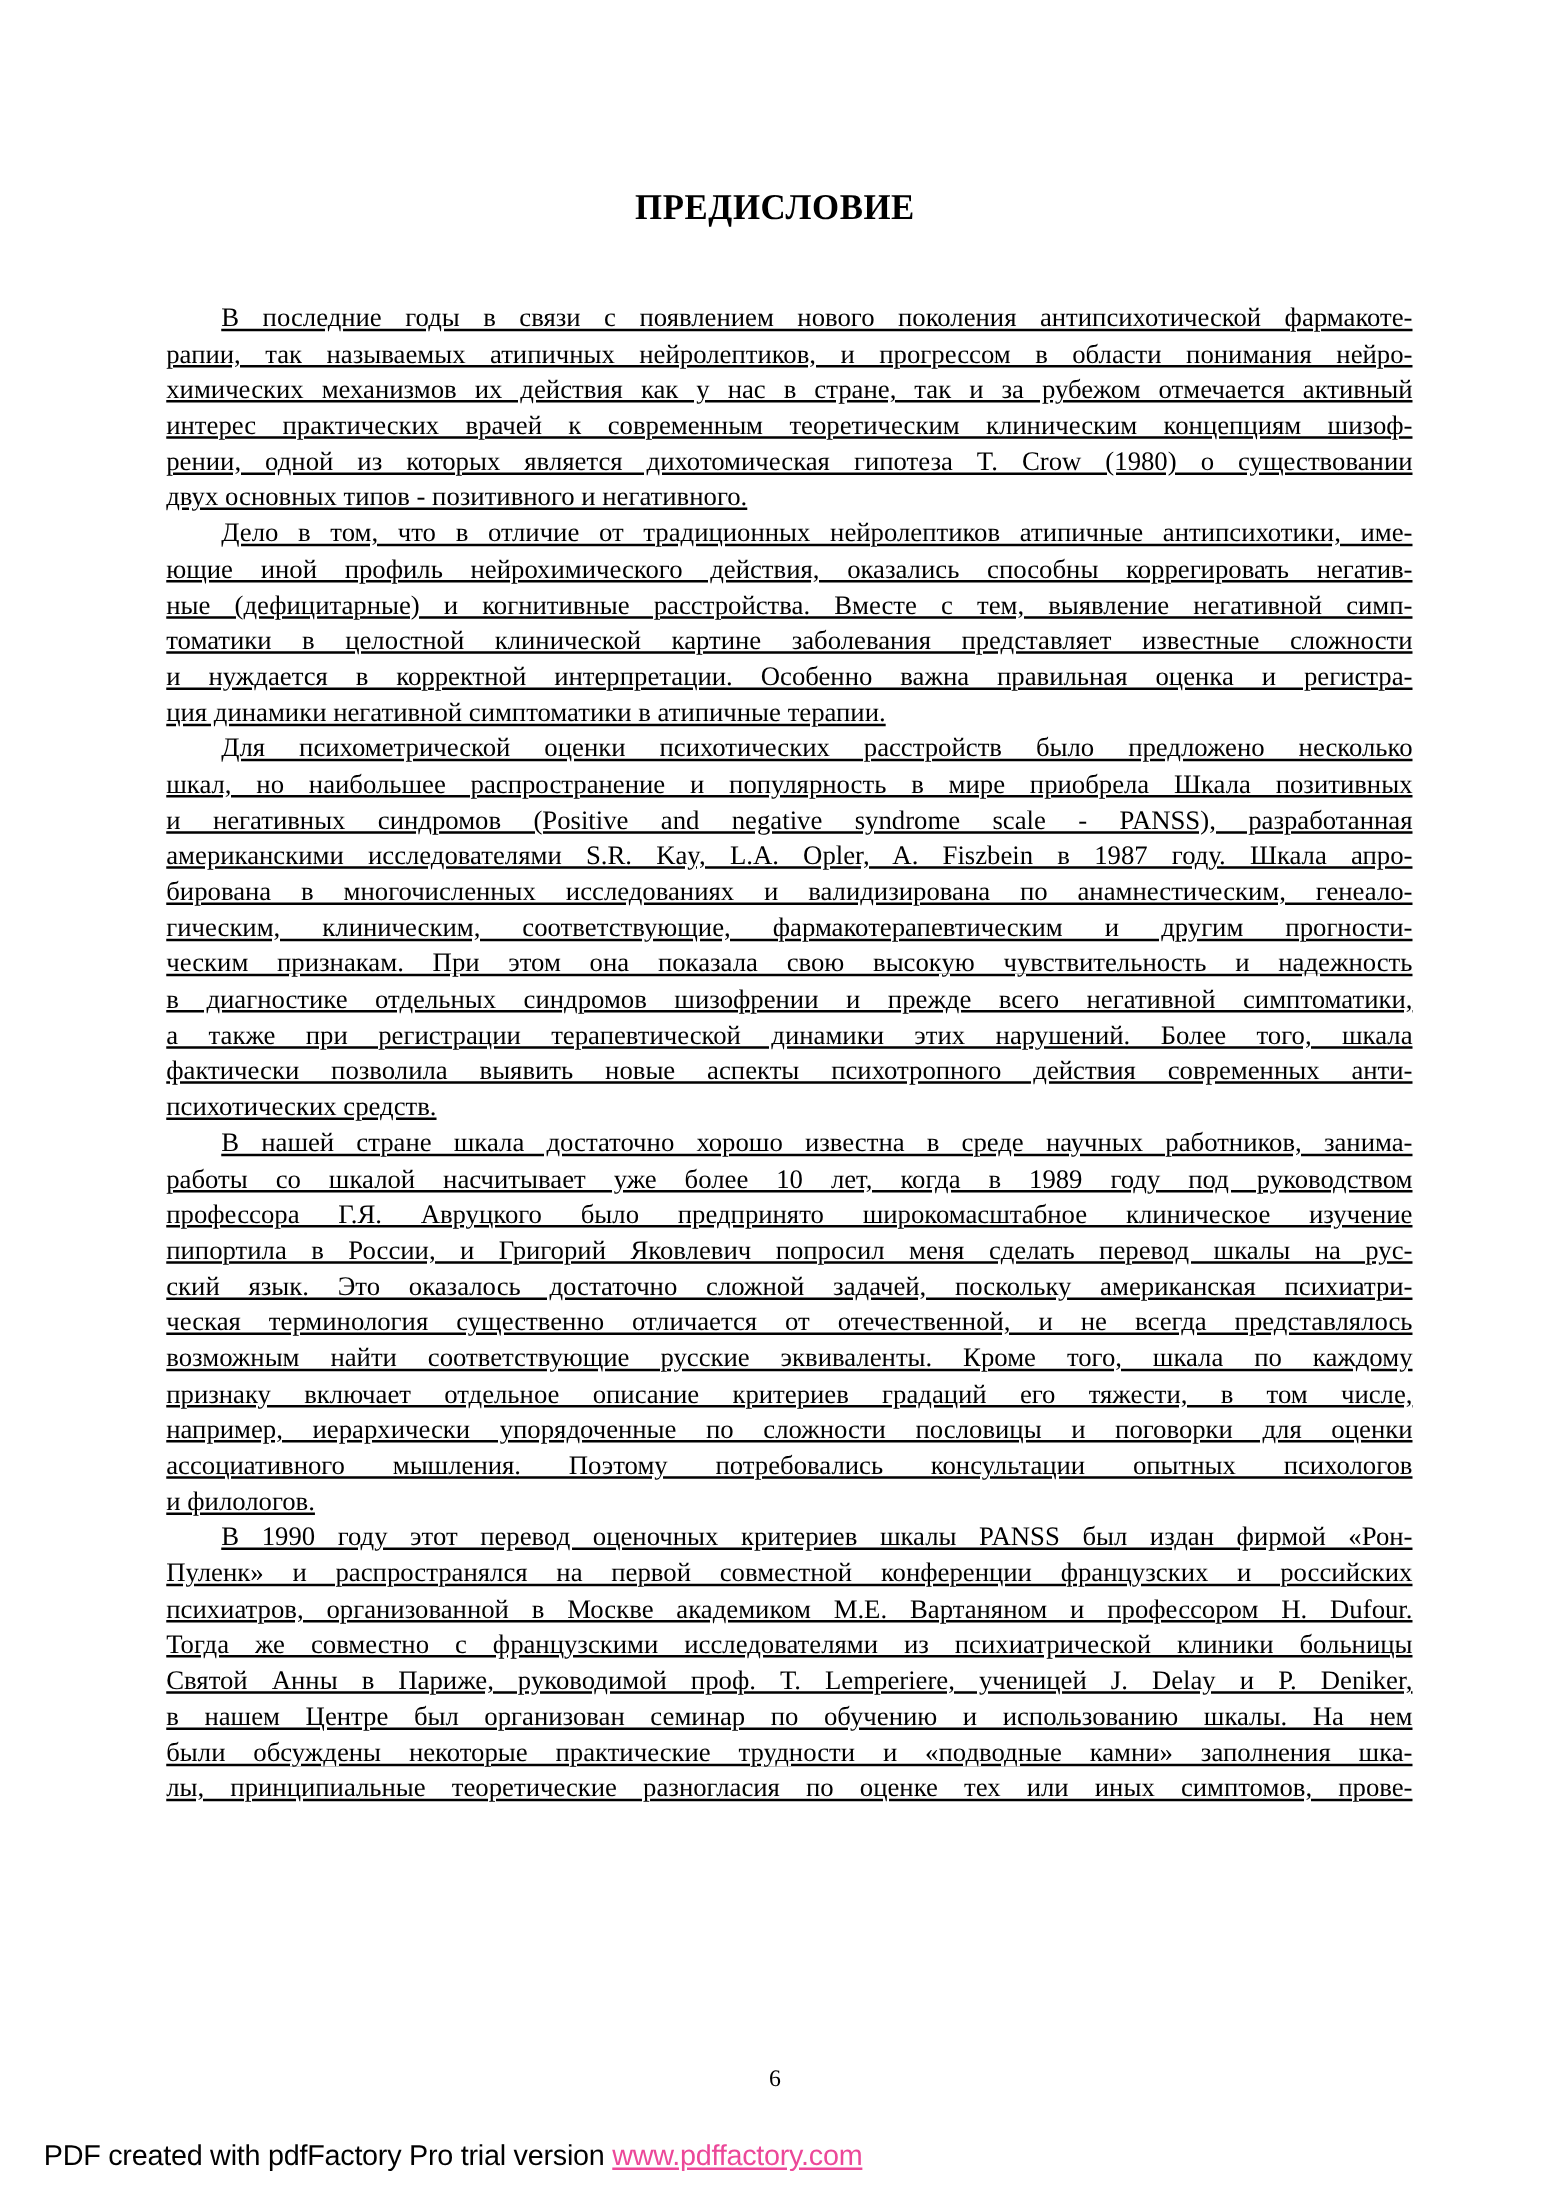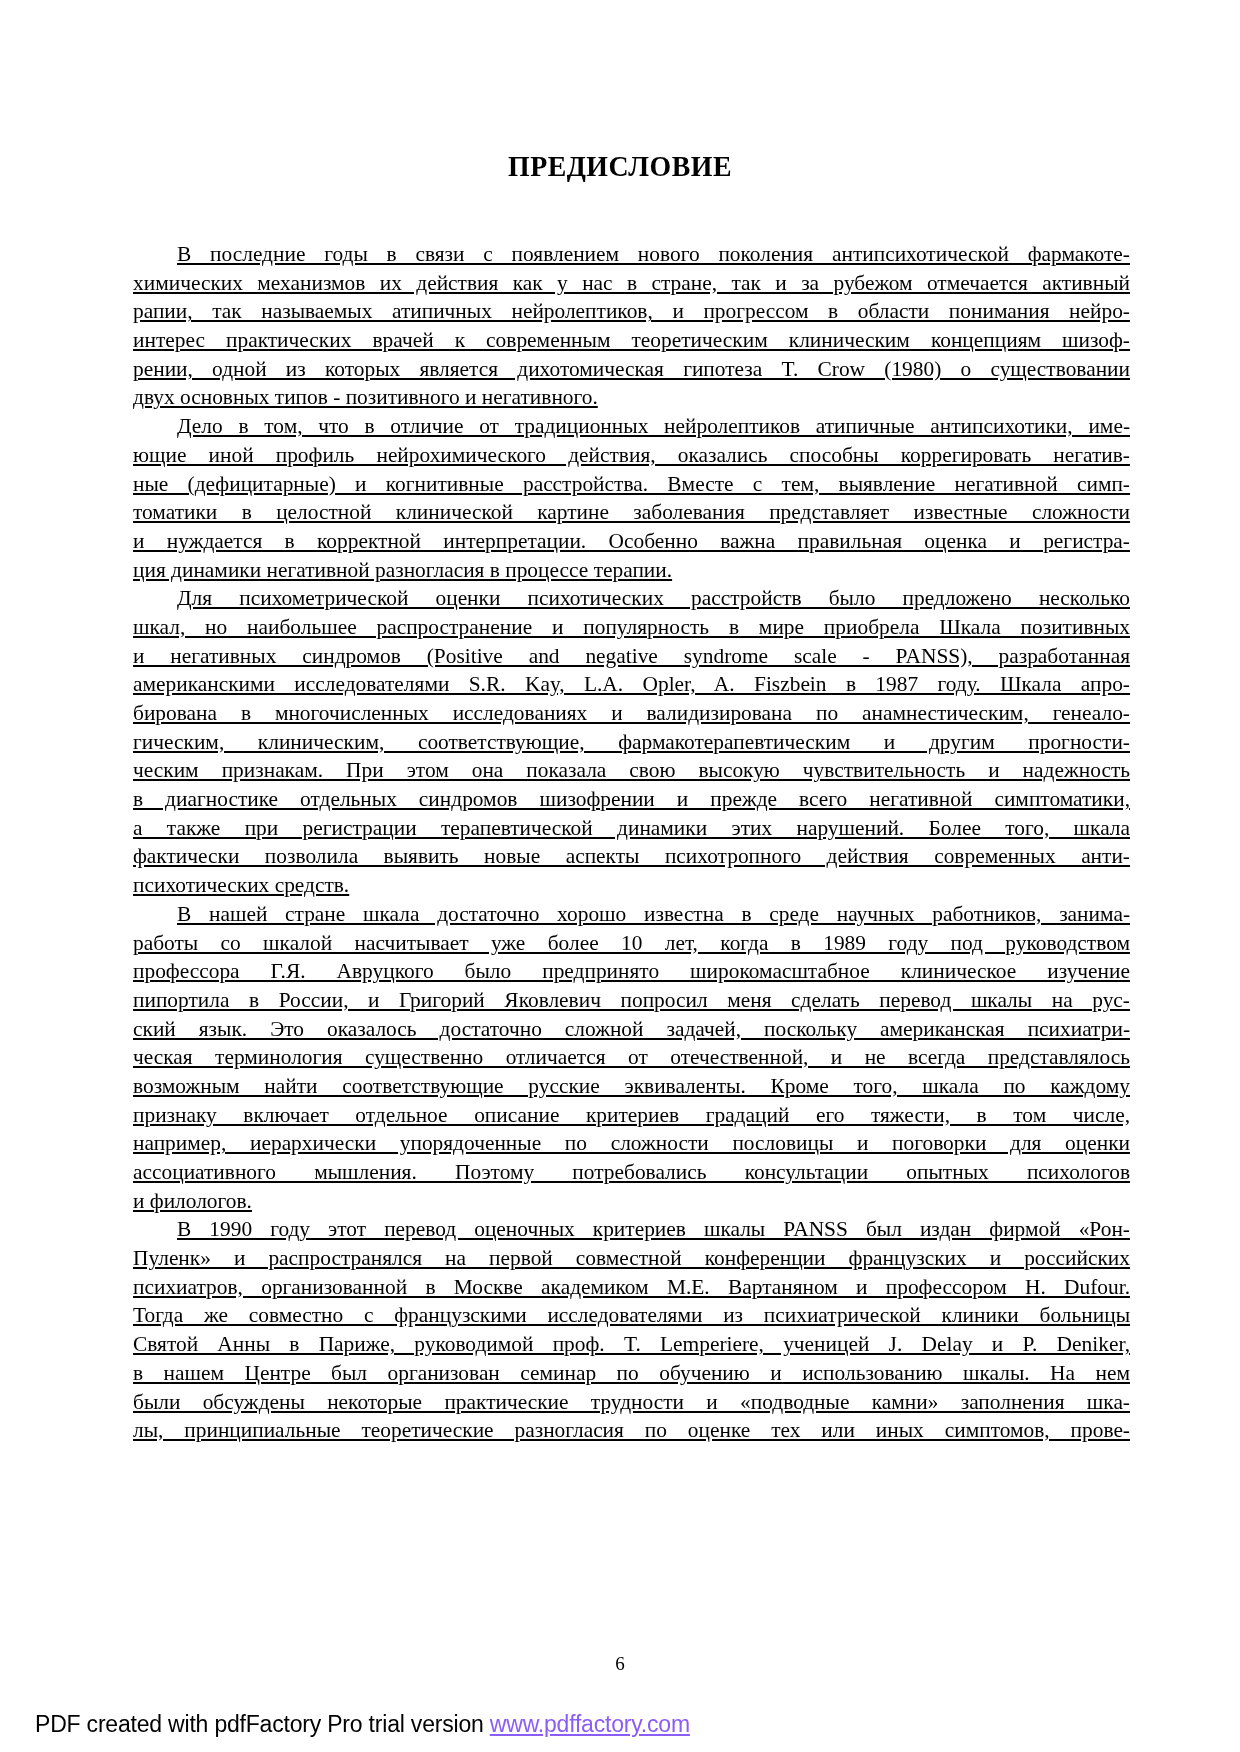--- a/index.html
+++ b/index.html
@@ -65,48 +65,48 @@
       position: absolute;
       left: 35px;
       top: 1711px;
       font-family: "Liberation Sans", sans-serif;
       font-size: 23px;
       color: #000;
       white-space: nowrap;
       letter-spacing: -0.2px;
     }
     .footer a {
-      color: #8b5cf6;
+      color: #ec4899;
       text-decoration: underline;
     }
   </style>
 </head>
 <body>
 
 <div class="page">
   <div class="title">ПРЕДИСЛОВИЕ</div>
 
   <div class="body-text">
 
     <div>
       <span class="line indent">В последние годы в связи с появлением нового поколения антипсихотической фармакоте-</span>
+      <span class="line">рапии, так называемых атипичных нейролептиков, и прогрессом в области понимания нейро-</span>
       <span class="line">химических механизмов их действия как у нас в стране, так и за рубежом отмечается активный</span>
-      <span class="line">рапии, так называемых атипичных нейролептиков, и прогрессом в области понимания нейро-</span>
       <span class="line">интерес практических врачей к современным теоретическим клиническим концепциям шизоф-</span>
       <span class="line">рении, одной из которых является дихотомическая гипотеза T. Crow (1980) о существовании</span>
       <span class="line last">двух основных типов - позитивного и негативного.</span>
     </div>
 
     <div>
       <span class="line indent">Дело в том, что в отличие от традиционных нейролептиков атипичные антипсихотики, име-</span>
       <span class="line">ющие иной профиль нейрохимического действия, оказались способны коррегировать негатив-</span>
       <span class="line">ные (дефицитарные) и когнитивные расстройства. Вместе с тем, выявление негативной симп-</span>
       <span class="line">томатики в целостной клинической картине заболевания представляет известные сложности</span>
       <span class="line">и нуждается в корректной интерпретации. Особенно важна правильная оценка и регистра-</span>
-      <span class="line last">ция динамики негативной разногласия в процессе терапии.</span>
+      <span class="line last">ция динамики негативной симптоматики в атипичные терапии.</span>
     </div>
 
     <div>
       <span class="line indent">Для психометрической оценки психотических расстройств было предложено несколько</span>
       <span class="line">шкал, но наибольшее распространение и популярность в мире приобрела Шкала позитивных</span>
       <span class="line">и негативных синдромов (Positive and negative syndrome scale - PANSS), разработанная</span>
       <span class="line">американскими исследователями S.R. Kay, L.A. Opler, A. Fiszbein в 1987 году. Шкала апро-</span>
       <span class="line">бирована в многочисленных исследованиях и валидизирована по анамнестическим, генеало-</span>
       <span class="line">гическим, клиническим, соответствующие, фармакотерапевтическим и другим прогности-</span>
       <span class="line">ческим признакам. При этом она показала свою высокую чувствительность и надежность</span>

